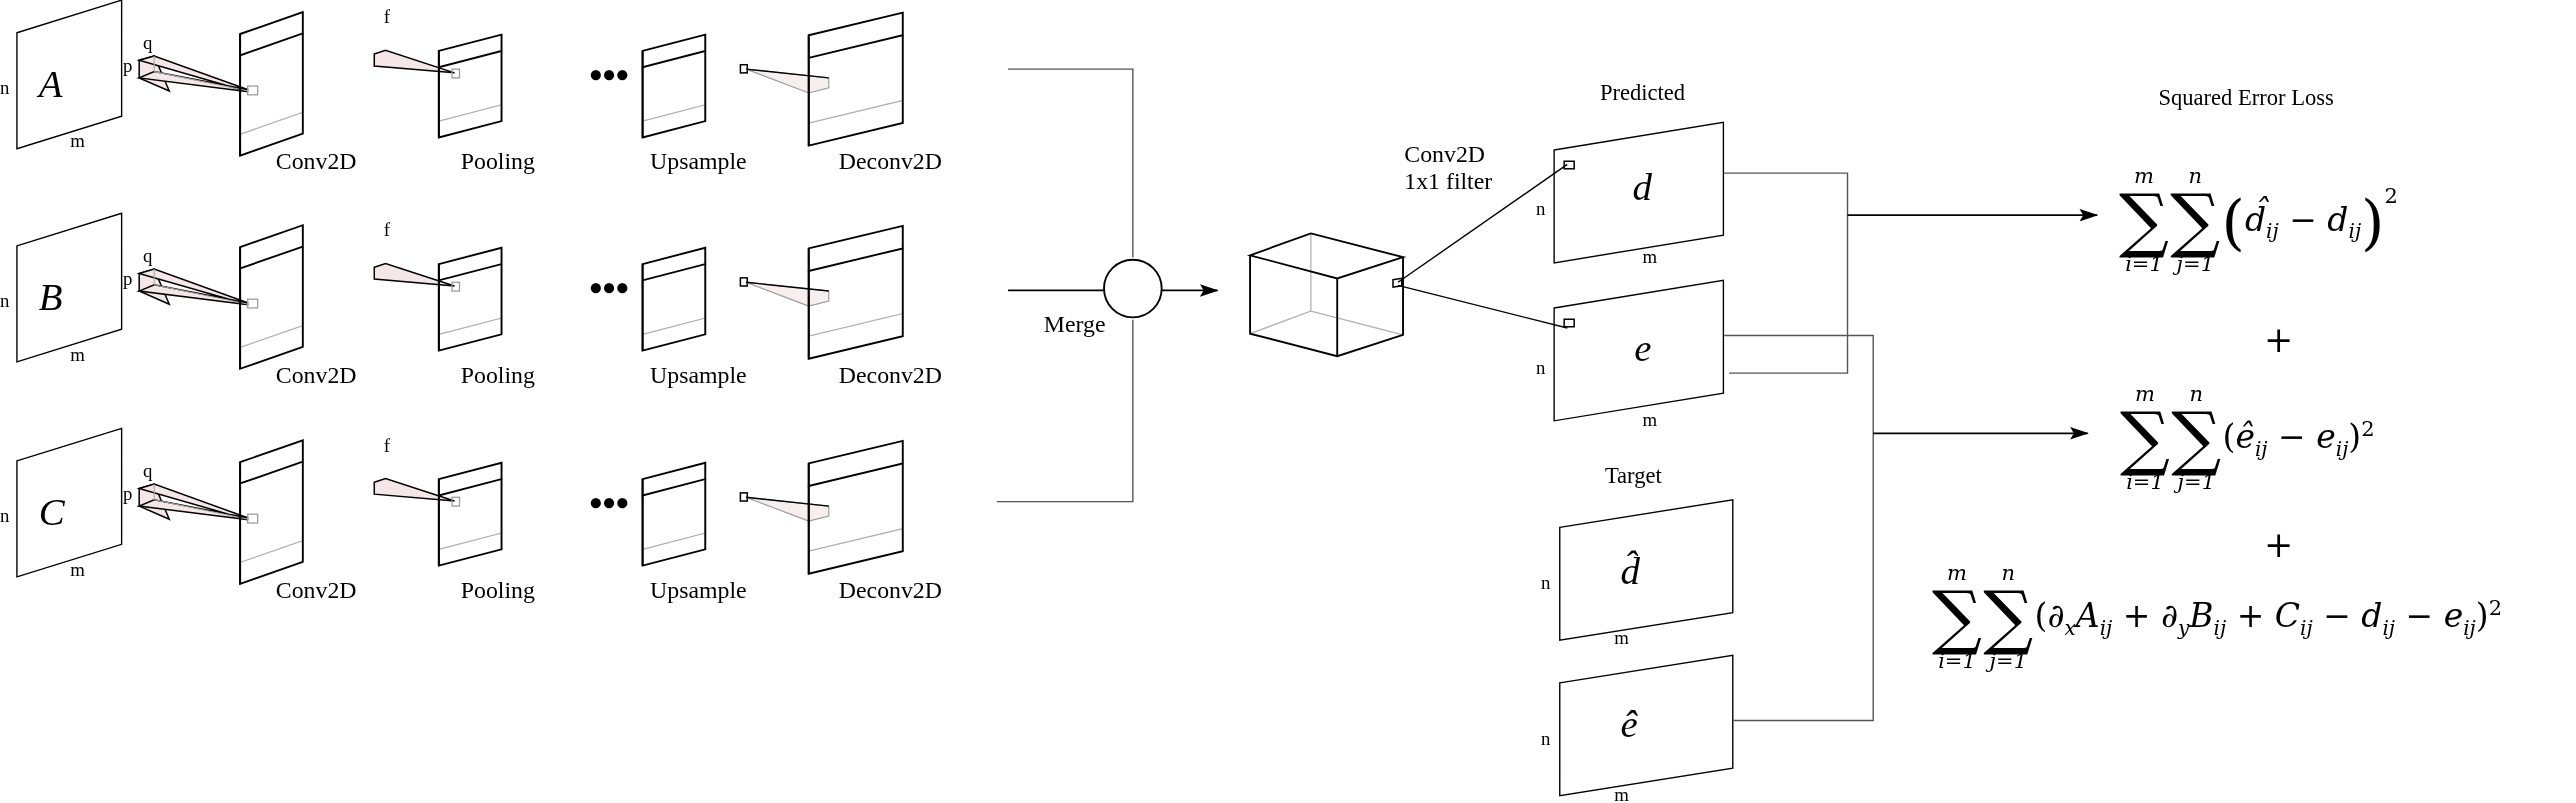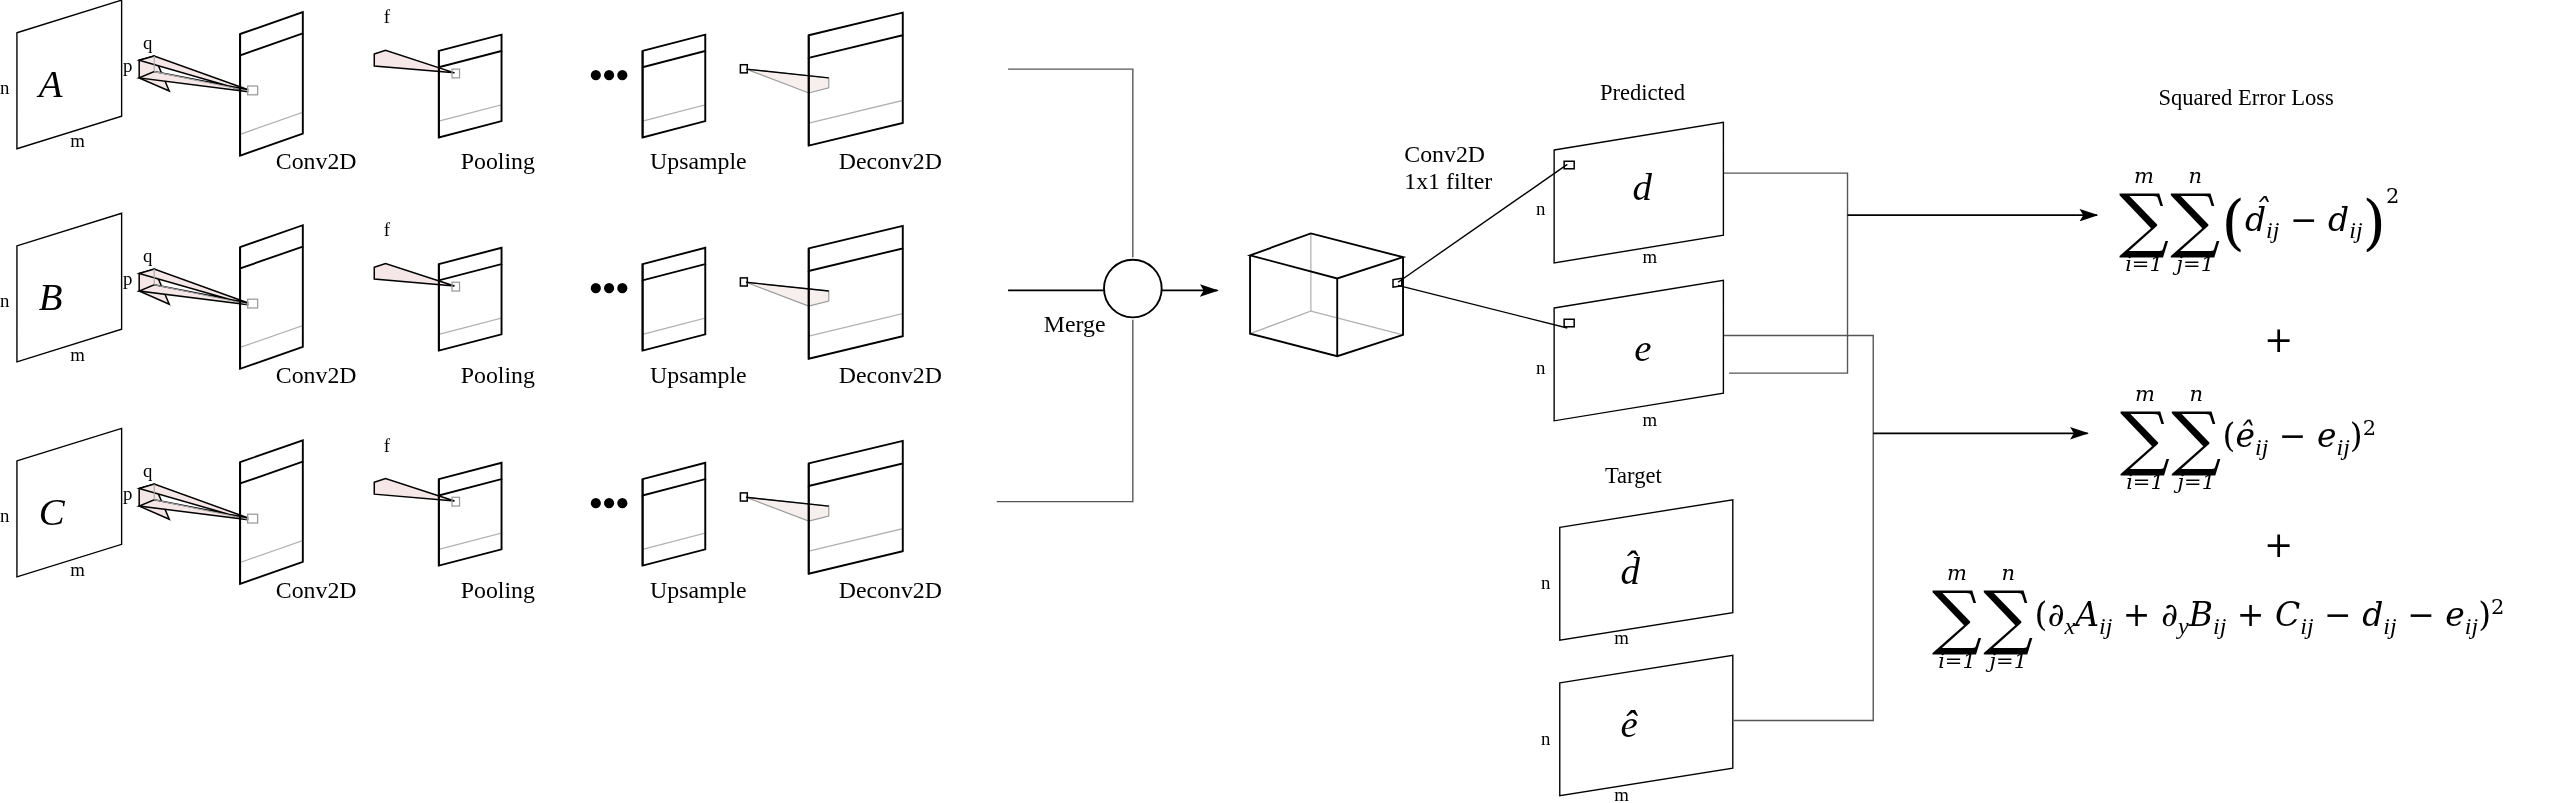--- a/index.html
+++ b/index.html
@@ -19,21 +19,21 @@
   .lbl-stage { font-size: 38px; }
   .lbl-dim { font-size: 30px; }
   .lbl-head { font-size: 36px; }
   .lbl-var { font-size: 62px; font-style: italic; }
   .dots { font-family: "Liberation Serif", serif; font-size: 60px; font-weight: bold; fill: #000; }
   .math { position: absolute; font-family: "DejaVu Serif", "Liberation Serif", serif; color: #000; white-space: nowrap; }
   .sumblk { display: inline-block; text-align: center; vertical-align: middle; margin-right: 1.3px; }
   .sumblk .lim { display: block; font-style: italic; font-size: 21px; line-height: 25px; }
   .sumblk .sig { display: block; font-size: 70px; line-height: 63px; font-family: "DejaVu Serif", serif; }
   .term { display: inline-block; vertical-align: middle; font-size: 33px; font-style: italic; }
-  .term sub { font-size: 24px; font-style: italic; font-family: Liberation Serif, serif; }
+  .term sub { font-size: 20px; font-style: italic; }
   .term sup { font-size: 21px; font-style: normal; }
   .bigparen { font-size: 60px; font-style: normal; vertical-align: middle; font-weight: 100; }
   .plus { position: absolute; font-family: "DejaVu Serif", serif; font-size: 35px; color: #000; }
 </style>
 </head>
 <body>
 
 <svg id="diagram" viewBox="0 0 4109 1282" xmlns="http://www.w3.org/2000/svg">
   <defs>
     <marker id="arrowhead" markerWidth="12" markerHeight="10" refX="11" refY="5" orient="auto" markerUnits="userSpaceOnUse">

